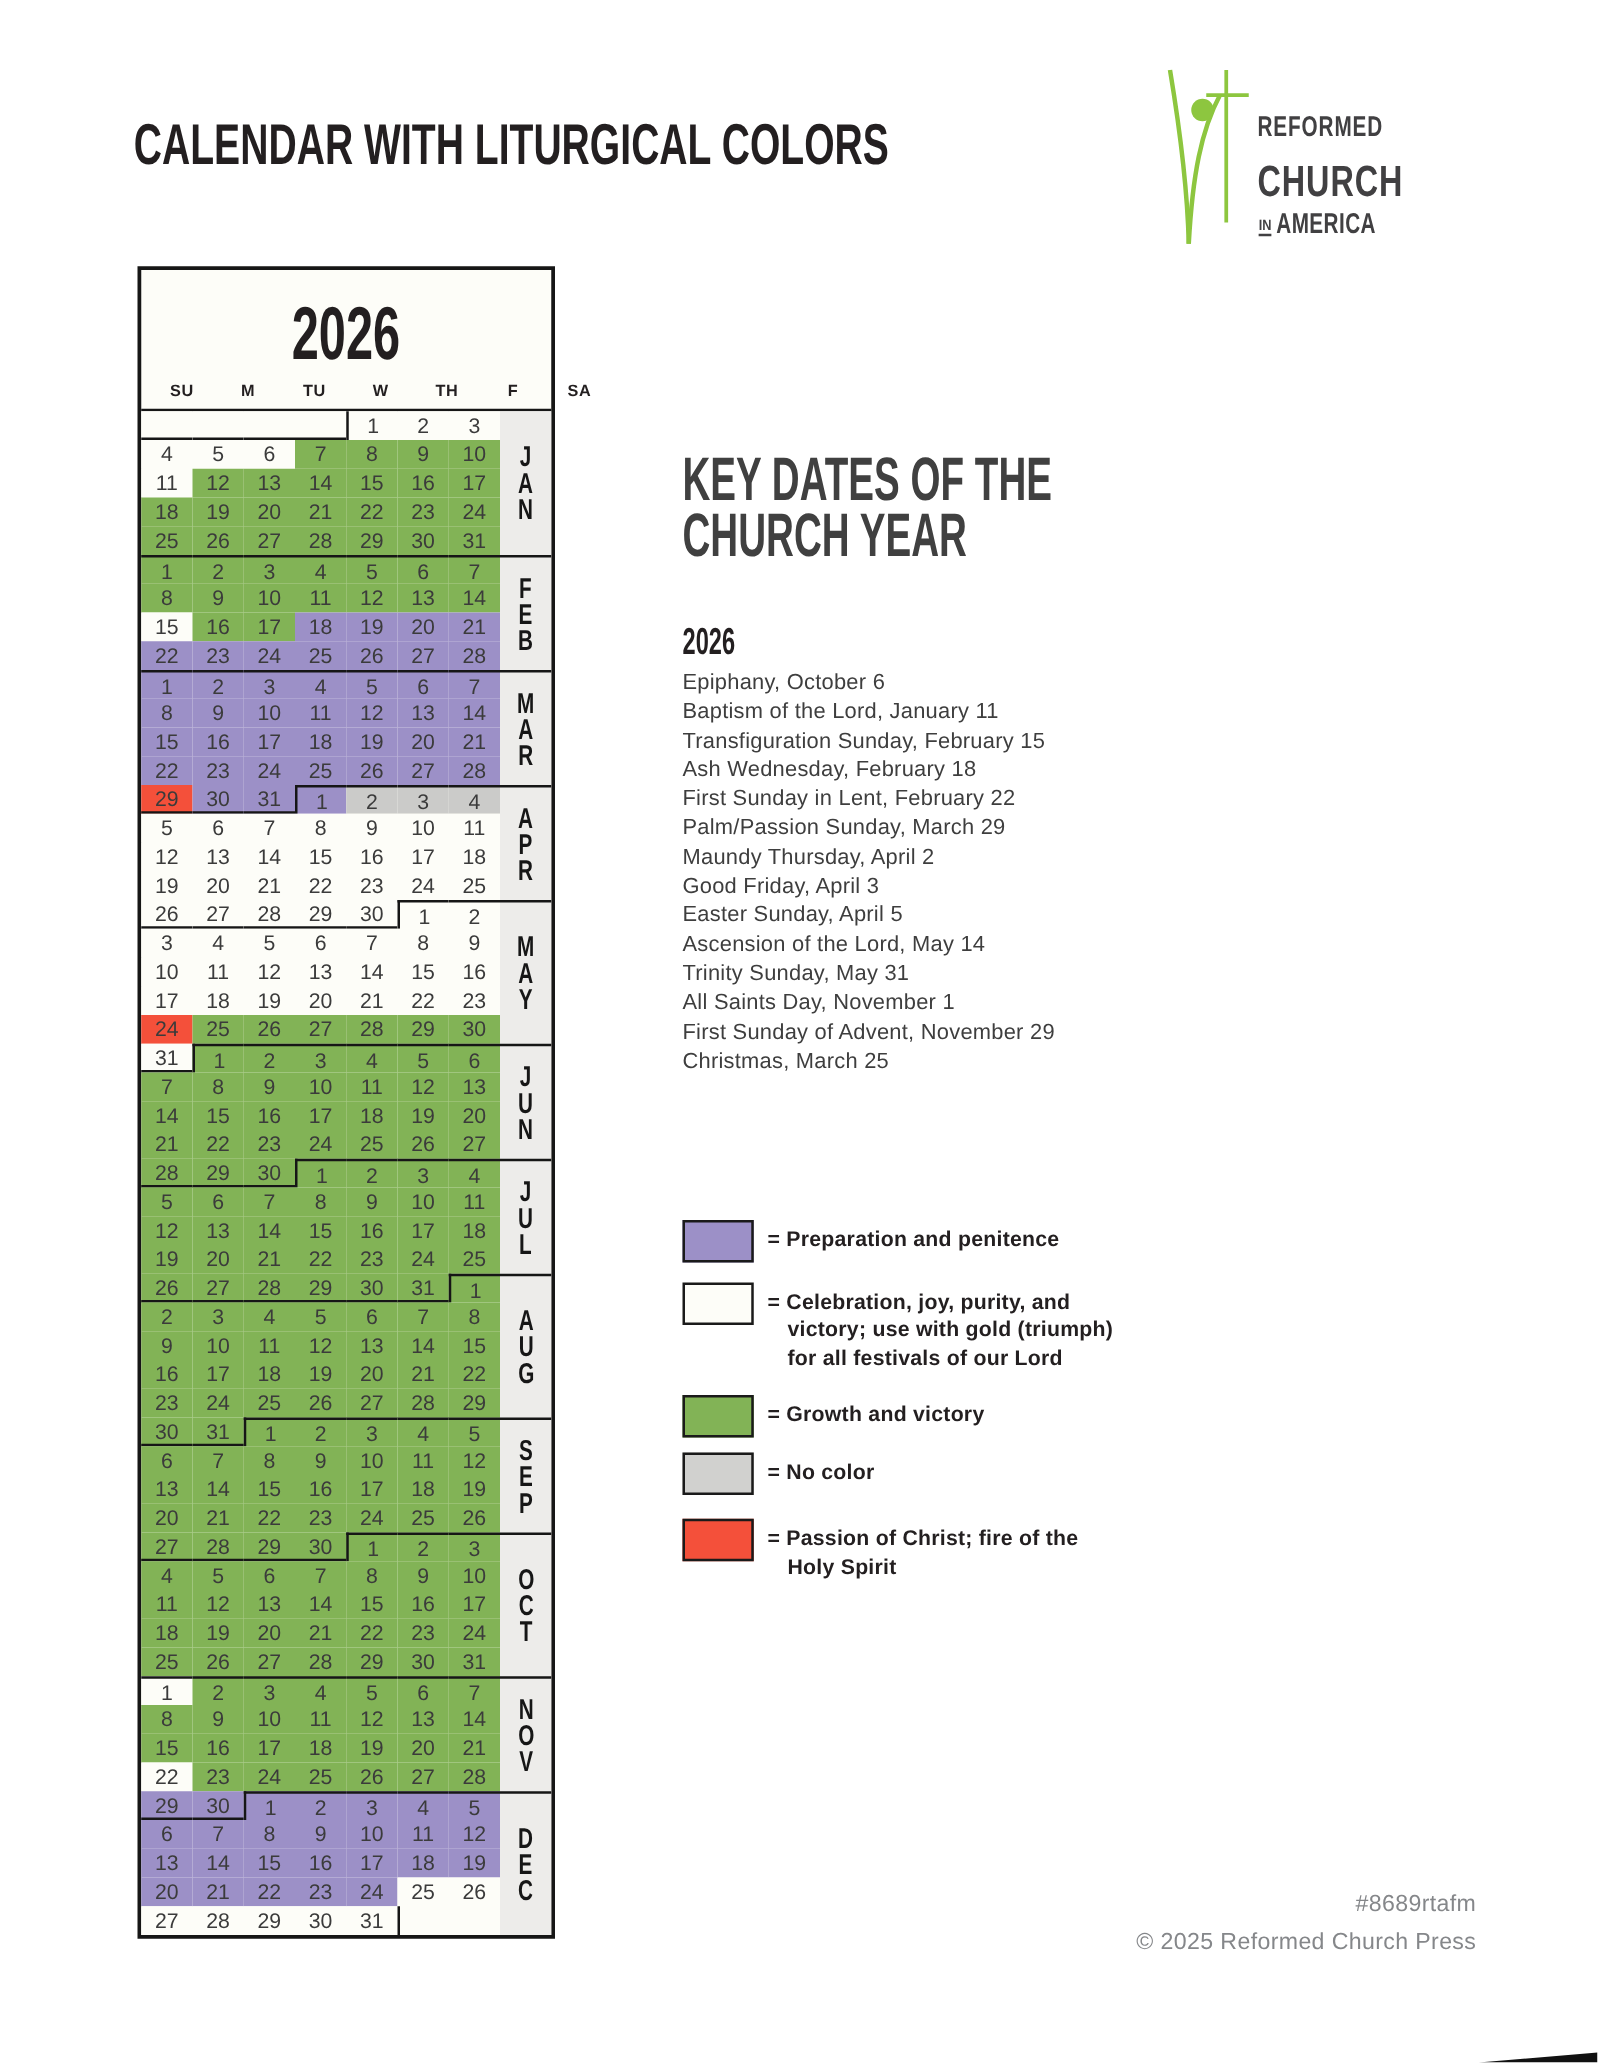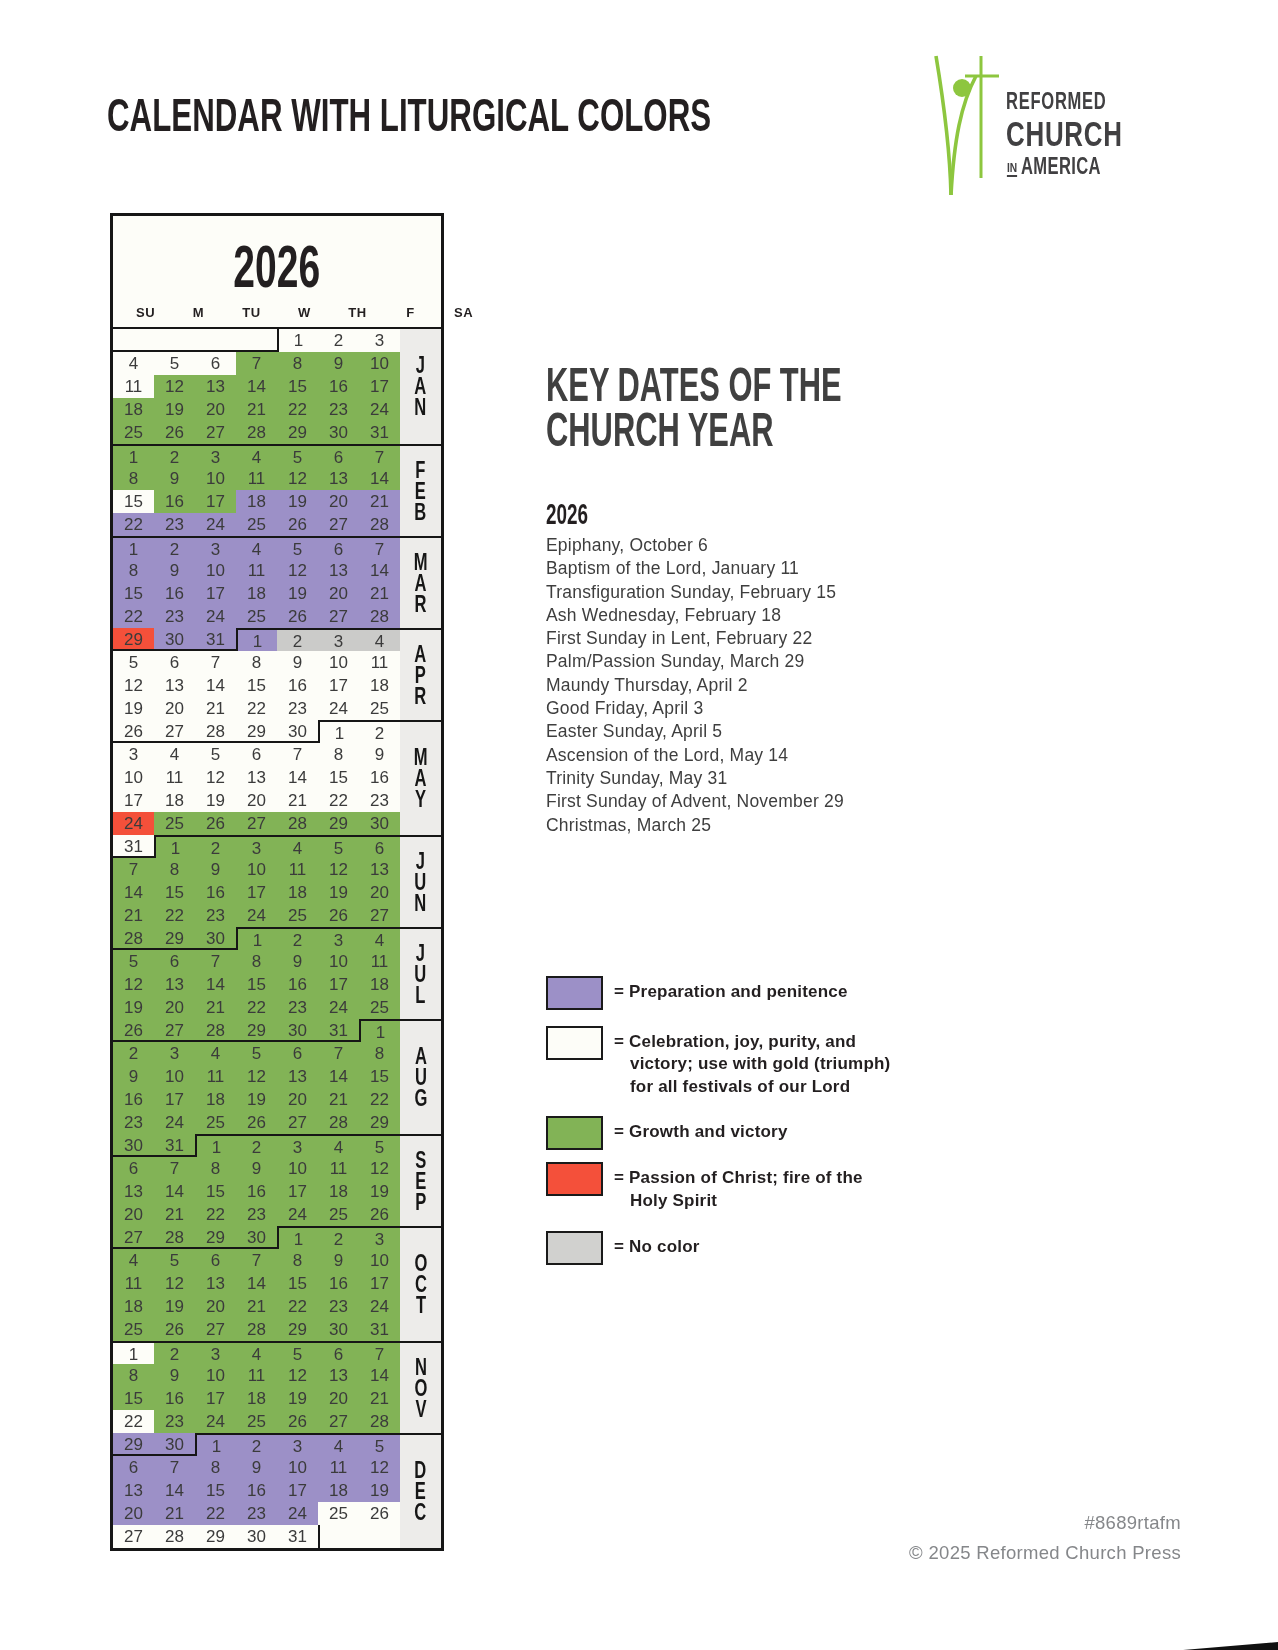--- a/index.html
+++ b/index.html
@@ -9,21 +9,21 @@
   }
   .cond{display:inline-block;transform:scaleX(0.68);transform-origin:0 50%;white-space:nowrap;}
   .condc{display:inline-block;transform:scaleX(0.65);transform-origin:50% 50%;white-space:nowrap;}
 
   
   .page-title{position:absolute;left:107px;top:88px;font-size:46px;font-weight:700;letter-spacing:0px;color:#231f20;}
   .logo{position:absolute;left:928px;top:52px;display:flex;}
   .logo-text{margin-left:6px;margin-top:38px;color:#414042;line-height:1;}
   .logo-l1 span{display:inline-block;transform:scaleX(0.72);transform-origin:0 50%;font-size:23px;font-weight:700;letter-spacing:1px;}
   .logo-l2 span{display:inline-block;transform:scaleX(0.74);transform-origin:0 50%;font-size:35px;font-weight:700;letter-spacing:1px;}
-  .logo-l2{margin-top:3px;}
+  .logo-l2{margin-top:15px;}
   .logo-l3{margin-top:4px;}
   .logo-in{display:inline-block;font-size:12px;font-weight:700;border-bottom:2px solid #414042;padding-bottom:1px;margin-right:3px;vertical-align:2px;transform:scaleX(0.85);}
   .logo-l3 .am{display:inline-block;transform:scaleX(0.72);transform-origin:0 50%;font-size:23px;font-weight:700;letter-spacing:0.5px;}
 
   
   .calendar{position:absolute;left:110px;top:213px;width:334px;box-sizing:border-box;border:3px solid #161616;background:#fdfdf8;}
   .cal-header{height:111px;position:relative;}
   .cal-year{text-align:center;padding-top:16px;font-size:60px;font-weight:700;color:#231f20;}
   .cal-dow{position:absolute;bottom:7px;left:0;display:flex;}
   .cal-dow span{width:41px;text-align:center;font-size:13px;font-weight:700;letter-spacing:0.5px;color:#231f20;padding-left:12px;}
@@ -652,20 +652,21 @@
       <div class="kd-item">Baptism of the Lord, January 11</div>
       <div class="kd-item">Transfiguration Sunday, February 15</div>
       <div class="kd-item">Ash Wednesday, February 18</div>
       <div class="kd-item">First Sunday in Lent, February 22</div>
       <div class="kd-item">Palm/Passion Sunday, March 29</div>
       <div class="kd-item">Maundy Thursday, April 2</div>
       <div class="kd-item">Good Friday, April 3</div>
       <div class="kd-item">Easter Sunday, April 5</div>
       <div class="kd-item">Ascension of the Lord, May 14</div>
       <div class="kd-item">Trinity Sunday, May 31</div>
+      <div class="kd-item">All Saints Day, November 1</div>
       <div class="kd-item">First Sunday of Advent, November 29</div>
       <div class="kd-item">Christmas, March 25</div>
     </div>
 </div>
 
 <div class="legend">
     <div class="legend-item">
       <div class="legend-swatch" style="background: rgb(156, 144, 199);"></div>
       <div class="legend-label">
         <div>= Preparation and penitence</div>
@@ -679,32 +680,32 @@
         <div>for all festivals of our Lord</div>
       </div>
     </div>
     <div class="legend-item">
       <div class="legend-swatch" style="background: rgb(130, 179, 86);"></div>
       <div class="legend-label">
         <div>= Growth and victory</div>
       </div>
     </div>
     <div class="legend-item">
+      <div class="legend-swatch" style="background: rgb(209, 209, 207);"></div>
+      <div class="legend-label">
+        <div>= No color</div>
+      </div>
+    </div>
+    <div class="legend-item">
       <div class="legend-swatch" style="background: rgb(244, 80, 58);"></div>
       <div class="legend-label">
         <div>= Passion of Christ; fire of the</div>
         <div>Holy Spirit</div>
       </div>
     </div>
-    <div class="legend-item">
-      <div class="legend-swatch" style="background: rgb(209, 209, 207);"></div>
-      <div class="legend-label">
-        <div>= No color</div>
-      </div>
-    </div>
   </div>
 
 <div class="footer">
   <div>#8689rtafm</div>
   <div>© 2025 Reformed Church Press</div>
 </div>
 
 <div class="corner-mark"></div>
 
 </body></html>

